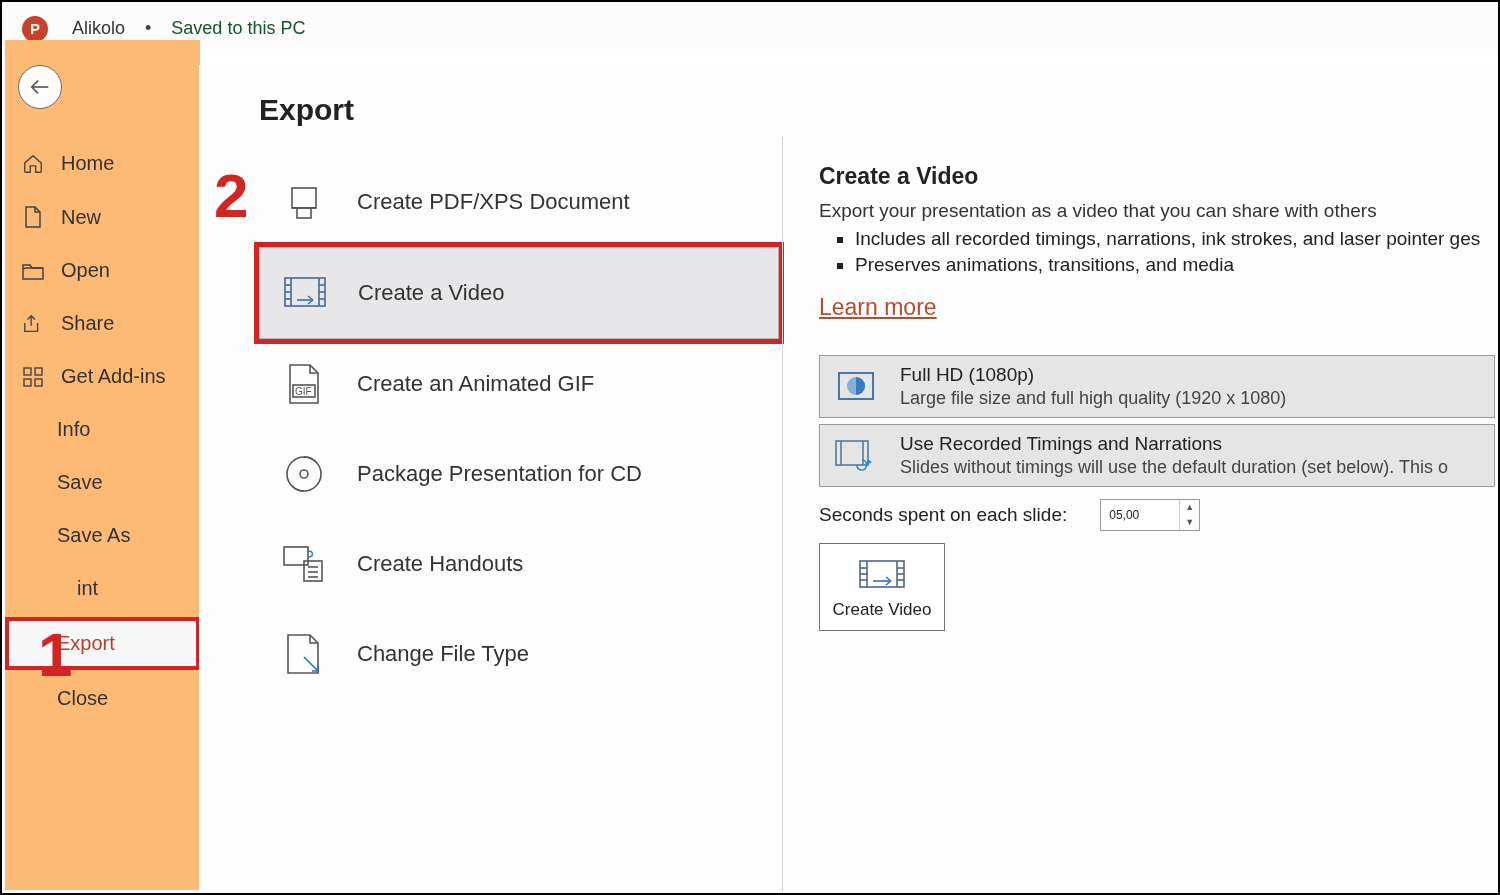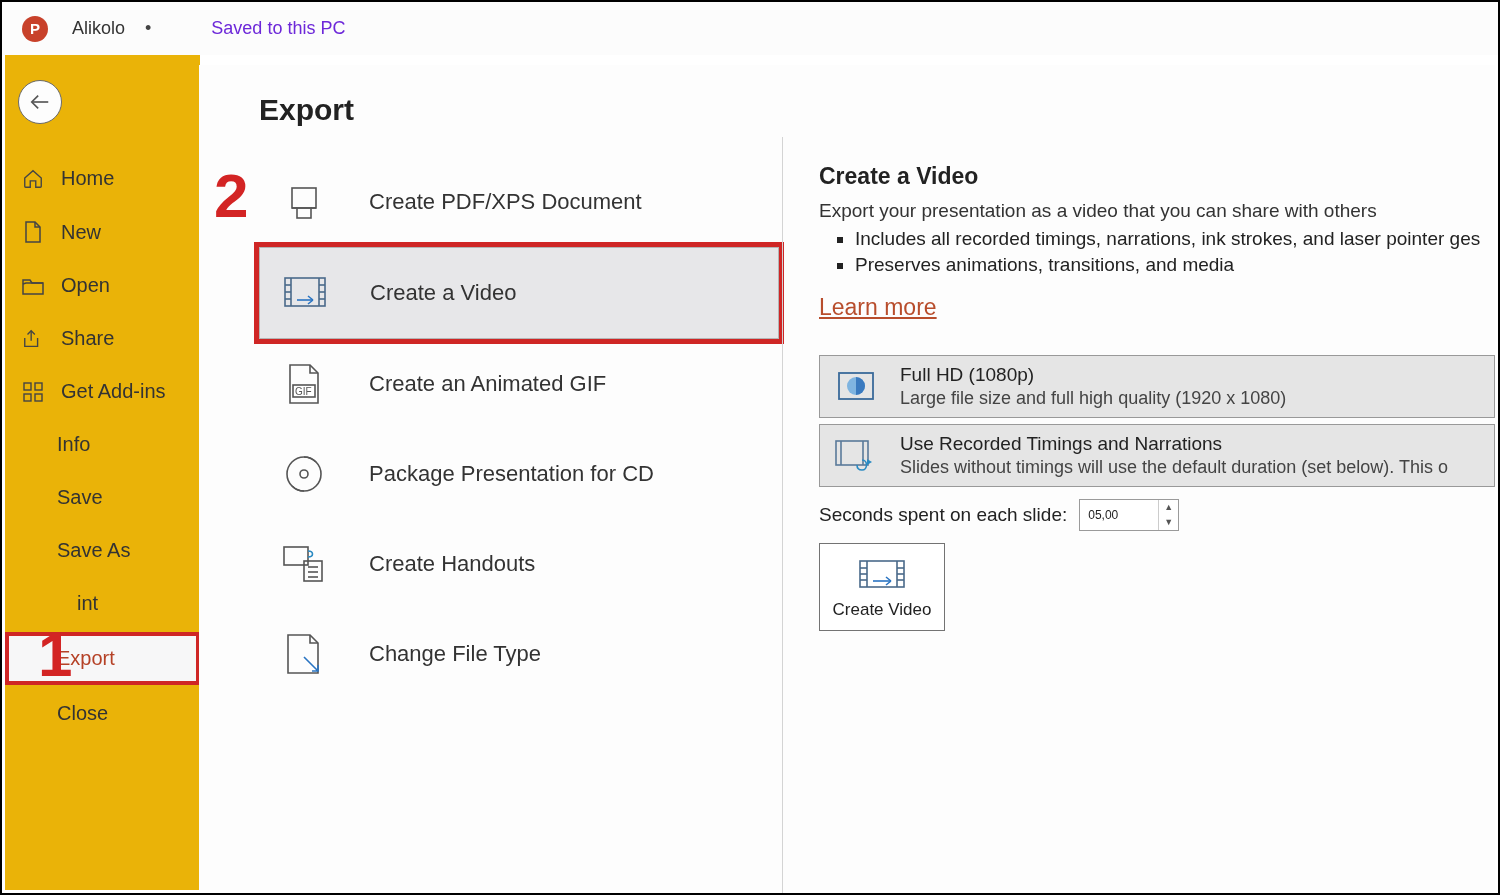--- a/index.html
+++ b/index.html
@@ -27,28 +27,28 @@
     width: 26px; height: 26px;
     border-radius: 50%;
     background: #c8412a;
     color: #fff;
     display: flex; align-items: center; justify-content: center;
     font-weight: bold; font-size: 15px;
     margin-right: 10px;
   }
   .topbar .doc { font-weight: 400; }
   .topbar .dot { margin: 0 6px; color:#444;}
-  .topbar .status { color: #6d28d9; margin-left: 40px; }
+  .topbar .status { color: #14532d; }
 
   
   .leftcol {
     position: absolute;
-    left: 3px; top: 53px;
+    left: 3px; top: 38px;
     width: 195px;
-    background: #eab308;
+    background: #fdba74;
     bottom: 3px;
     padding-top: 10px;
   }
   .back-btn {
     width: 44px; height: 44px;
     border-radius: 50%;
     border: 1.5px solid #6a6a6a;
     display: flex; align-items:center; justify-content:center;
     margin: 15px 0 28px 13px;
     cursor: pointer;
@@ -93,21 +93,21 @@
     gap: 40px;
     align-items: flex-start;
   }
   .export-options {
     width: 520px;
     position: relative;
   }
   .opt-row {
     display: flex;
     align-items: center;
-    gap: 42px;
+    gap: 30px;
     padding: 22px 14px 22px 22px;
     cursor: pointer;
     font-size: 22px;
     color: #333;
   }
   .opt-row .oicon {
     width: 46px; height: 46px;
     display:flex; align-items:center; justify-content:center;
   }
   .opt-row.selected {
@@ -157,21 +157,21 @@
     gap: 22px;
     padding: 8px 14px;
     margin-bottom: 6px;
     cursor: pointer;
     background: #e5e5e5;
   }
   .sel-box .sicon { width: 44px; height: 44px; display:flex;align-items:center;justify-content:center;}
   .sel-box .stit { font-size: 19px; color:#222; }
   .sel-box .sdesc { font-size: 18px; color:#444; margin-top:2px;}
   .secrow {
-    display:flex; align-items:center; gap: 12px;
+    display:flex; align-items:center; gap: 33px;
     margin-top: 12px;
     font-size: 19px;
   }
   .spinner {
     border: 1px solid #9a9a9a;
     display:flex; align-items:stretch;
     height: 32px;
     background:#fff;
   }
   .spinner .sval { width: 78px; padding: 2px 8px; display:flex; align-items:center; font-size:12px;}

